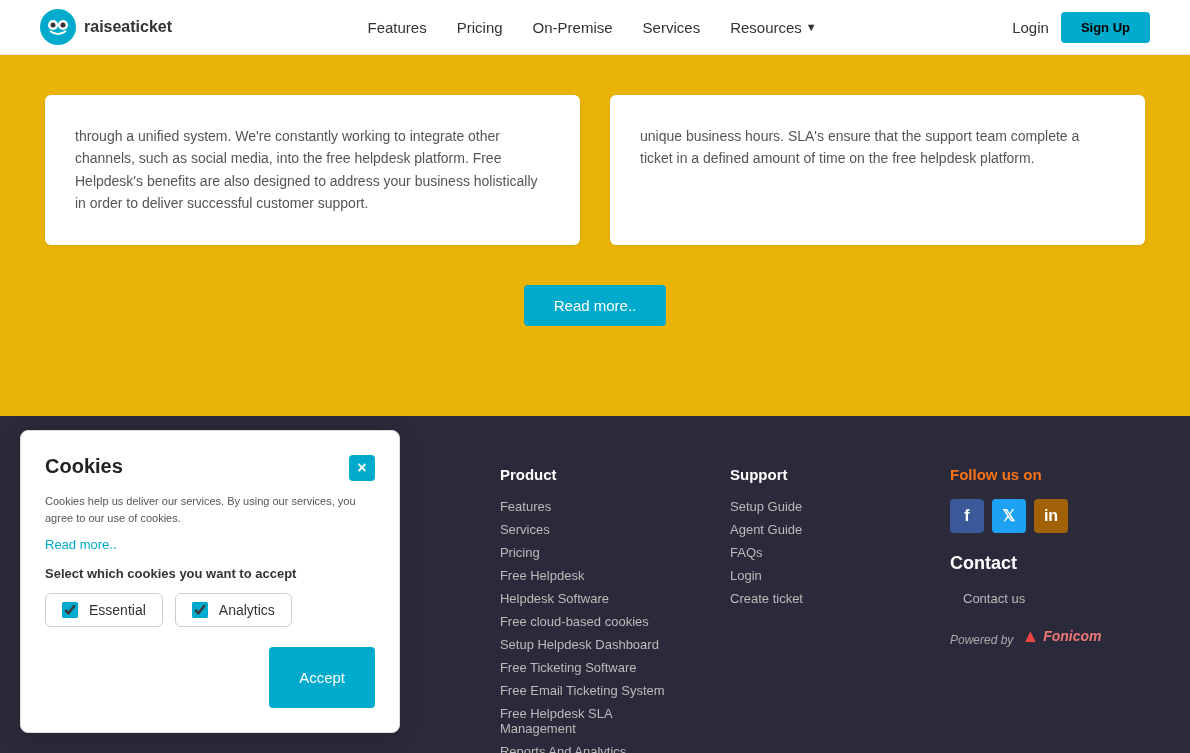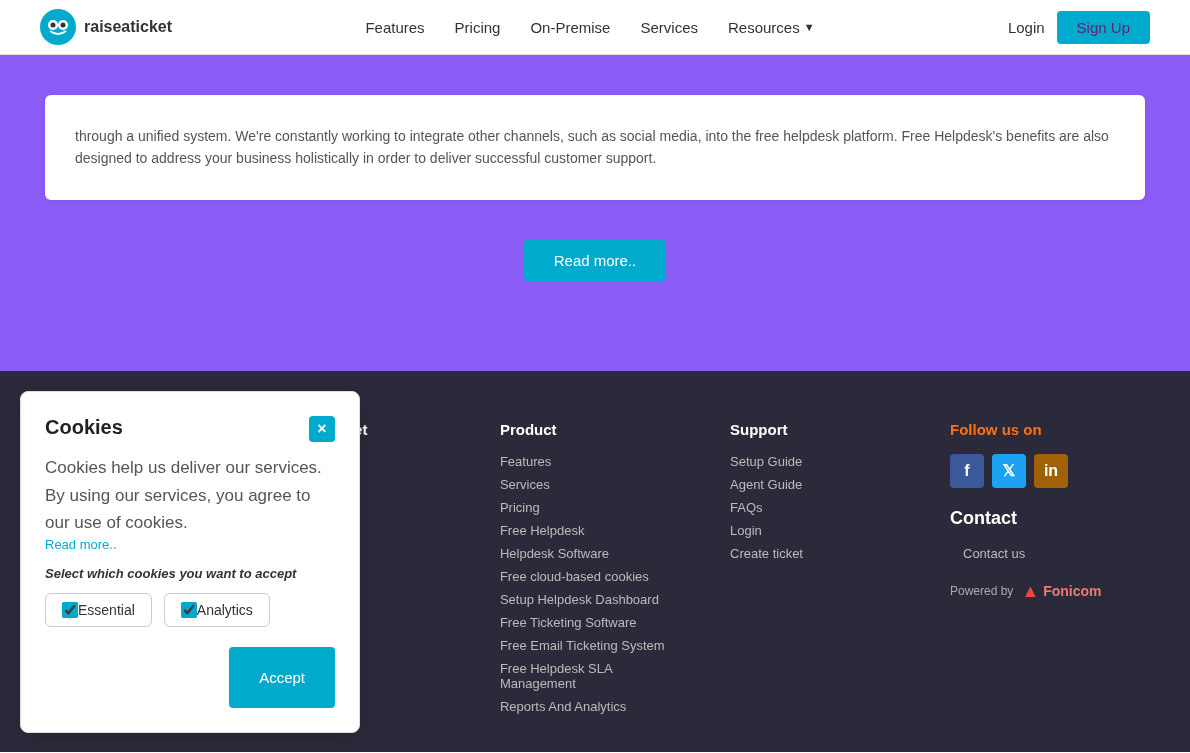--- a/index.html
+++ b/index.html
@@ -12,26 +12,26 @@
       border-bottom: 1px solid #e0e0e0; position: relative; z-index: 10;
     }
     .nav-logo { display: flex; align-items: center; gap: 8px; text-decoration: none; color: #333; font-weight: bold; font-size: 16px; }
     .nav-logo-icon { width: 36px; height: 36px; }
     .nav-links { display: flex; align-items: center; gap: 30px; }
     .nav-links a { text-decoration: none; color: #333; font-size: 15px; }
     .nav-resources { display: flex; align-items: center; gap: 4px; cursor: pointer; font-size: 15px; color: #333; }
     .nav-auth { display: flex; align-items: center; gap: 12px; }
     .btn-login { text-decoration: none; color: #333; font-size: 15px; }
     .btn-signup {
-      background: #00aacc; color: #701a75; border: none; border-radius: 4px;
-      padding: 8px 20px; font-size: 15px; cursor: pointer; text-decoration: none;
-    }
-
-    
-    .main-content { background: #8b5cf6; padding: 40px; }
+      background: #00aacc; color: #000000; border: none; border-radius: 4px;
+      padding: 8px 20px; font-size: 13px; cursor: pointer; text-decoration: none; font-weight: bold;
+    }
+
+    
+    .main-content { background: #eab308; padding: 40px; }
     .cards-row { display: flex; gap: 30px; max-width: 1100px; margin: 0 auto; }
     .card {
       background: #fff; border-radius: 6px; padding: 30px; flex: 1;
       box-shadow: 0 1px 4px rgba(0,0,0,0.08);
     }
     .card p { color: #555; line-height: 1.6; font-size: 14px; }
 
     .read-more-wrap { text-align: center; padding: 40px 0 50px; }
     .btn-read-more {
       background: #00aacc; color: #fff; border: none; border-radius: 4px;
@@ -68,45 +68,45 @@
     .social-icon {
       width: 34px; height: 34px; border-radius: 4px; display: flex; align-items: center;
       justify-content: center; color: #fff; font-size: 16px; text-decoration: none; font-weight: bold;
     }
     .fb { background: #3b5998; }
     .tw { background: #1da1f2; }
     .li { background: #a16207; }
     .footer-contact { min-width: 160px; }
     .footer-contact h4 { color: #fff; font-size: 18px; margin-bottom: 16px; font-weight: 600; }
     .footer-contact a { color: #bbb; text-decoration: none; font-size: 13px; margin-left: 13px; }
-    .powered-by { margin-top: 20px; display: flex; align-items: center; gap: 8px; color: #aaa; font-size: 12px; }
+    .powered-by { margin-top: 20px; display: flex; align-items: flex-end; gap: 8px; color: #aaa; font-size: 12px; font-style: italic; }
     .fonicom-logo {
       display: flex; align-items: center; gap: 4px; color: #e77; font-size: 14px; font-weight: bold;
     }
     .fonicom-icon { color: #e44; font-size: 18px; }
 
     
     .cookie-popup {
-      position: fixed; bottom: 20px; left: 20px; width: 340px;
+      position: fixed; bottom: 20px; left: 20px; width: 380px;
       background: #fff; border: 1px solid #ddd; border-radius: 8px;
       box-shadow: 0 4px 20px rgba(0,0,0,0.15); z-index: 1000; padding: 24px;
     }
     .cookie-header { display: flex; justify-content: space-between; align-items: flex-start; margin-bottom: 12px; }
     .cookie-title { font-size: 20px; font-weight: bold; color: #222; }
     .cookie-close {
       width: 26px; height: 26px; background: #00aacc; border-radius: 4px;
       display: flex; align-items: center; justify-content: center;
       cursor: pointer; color: #fff; font-size: 16px; font-weight: bold; border: none;
     }
-    .cookie-desc { color: #555; font-size: 17px; line-height: 1.6; }
+    .cookie-desc { color: #555; font-size: 11px; line-height: 1.6; margin-bottom: 8px; }
     .cookie-read-more { color: #00aacc; text-decoration: none; font-size: 13px; }
-    .cookie-select-label { font-size: 13px; font-weight: 600; color: #333; margin: 14px 0 12px; font-style: italic; }
+    .cookie-select-label { font-size: 13px; font-weight: 600; color: #333; margin: 14px 0 12px; }
     .cookie-options { display: flex; gap: 12px; margin-bottom: 20px; }
     .cookie-option {
-      display: flex; align-items: center; gap: 0;
+      display: flex; align-items: center; gap: 11px;
       border: 1px solid #ccc; border-radius: 6px; padding: 8px 16px; cursor: pointer;
     }
     .cookie-option input[type="checkbox"] { width: 16px; height: 16px; accent-color: #00aacc; }
     .cookie-option label { font-size: 14px; color: #333; cursor: pointer; }
     .cookie-accept {
       background: #00aacc; color: #fff; border: none; border-radius: 4px;
       padding: 22px 30px; font-size: 15px; cursor: pointer; float: right;
     }
 
     .chevron { font-size: 11px; }
@@ -140,20 +140,23 @@
     <a href="#" class="btn-login">Login</a>
     <a href="#" class="btn-signup">Sign Up</a>
   </div>
 </nav>
 
 <div class="main-content">
   <div class="cards-row">
     <div class="card">
       <p>through a unified system. We're constantly working to integrate other channels, such as social media, into the free helpdesk platform. Free Helpdesk's benefits are also designed to address your business holistically in order to deliver successful customer support.</p>
     </div>
+    <div class="card">
+      <p>unique business hours. SLA's ensure that the support team complete a ticket in a defined amount of time on the free helpdesk platform.</p>
+    </div>
   </div>
   <div class="read-more-wrap">
     <button class="btn-read-more">Read more..</button>
   </div>
 </div>
 
 <footer class="footer">
   <div class="footer-top">
 
     <div class="footer-brand">

